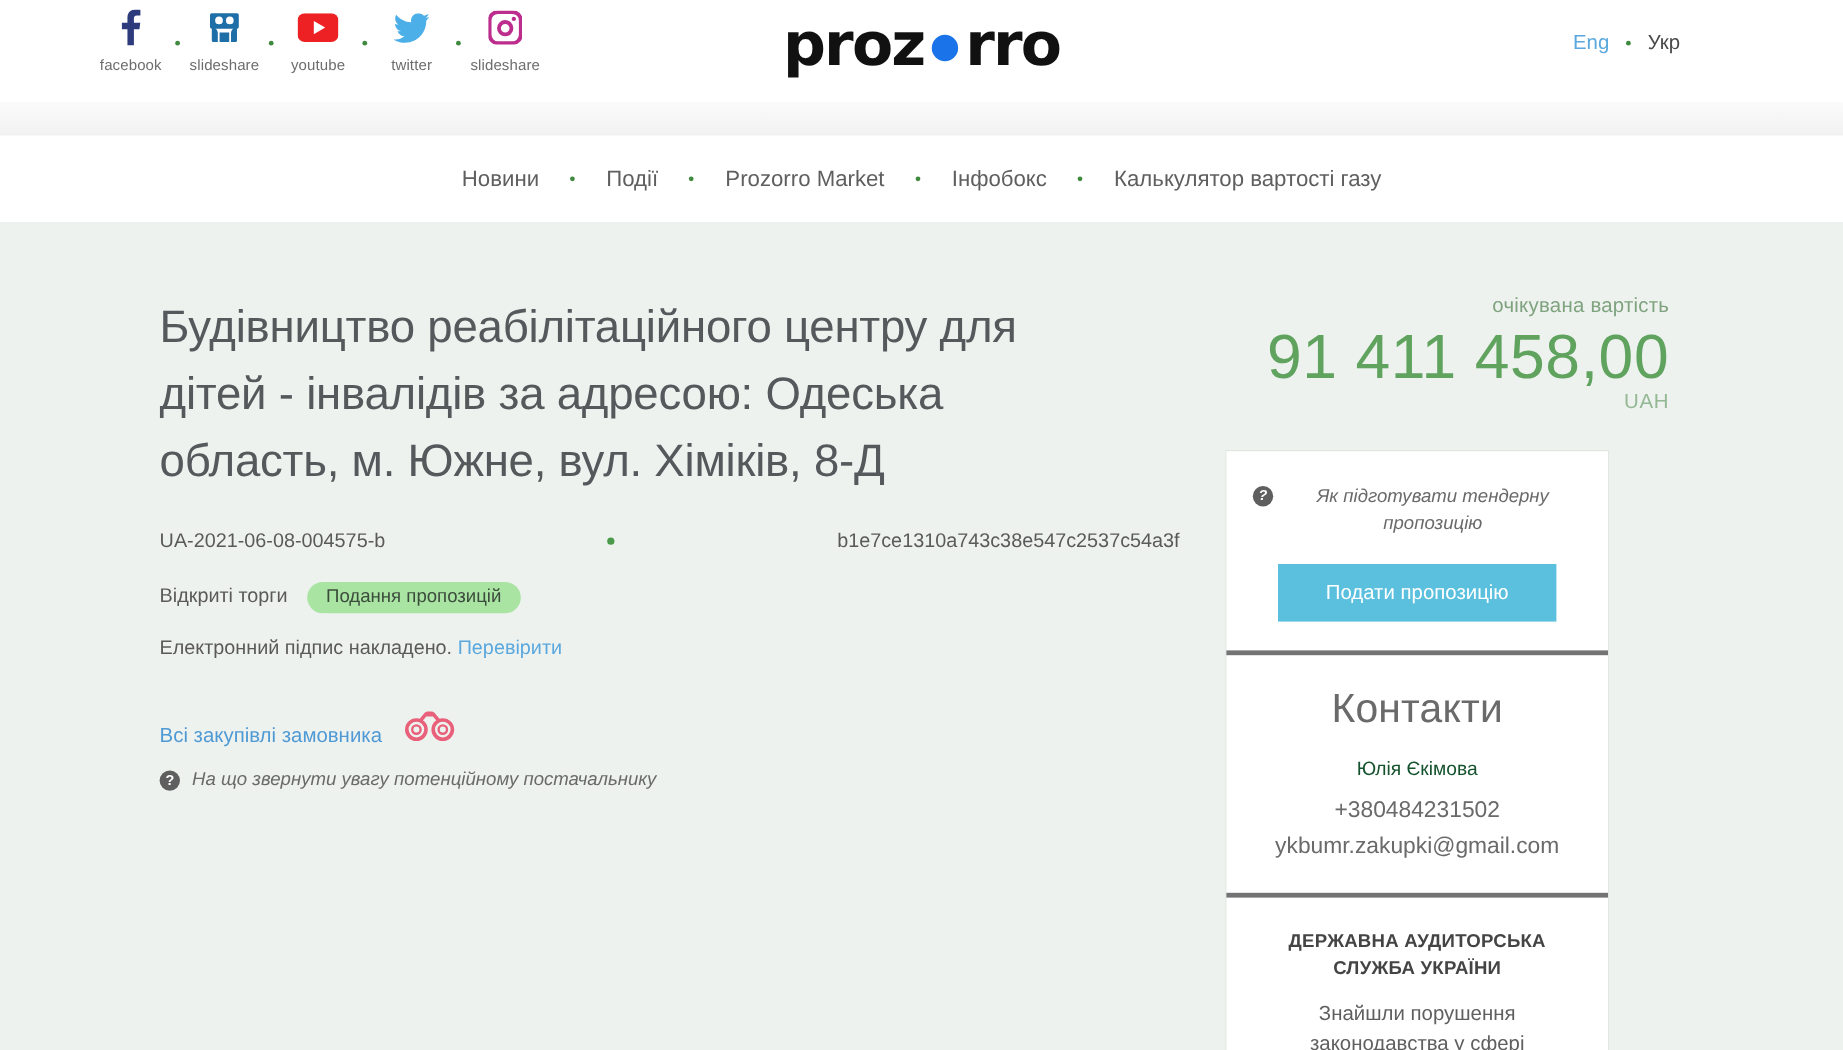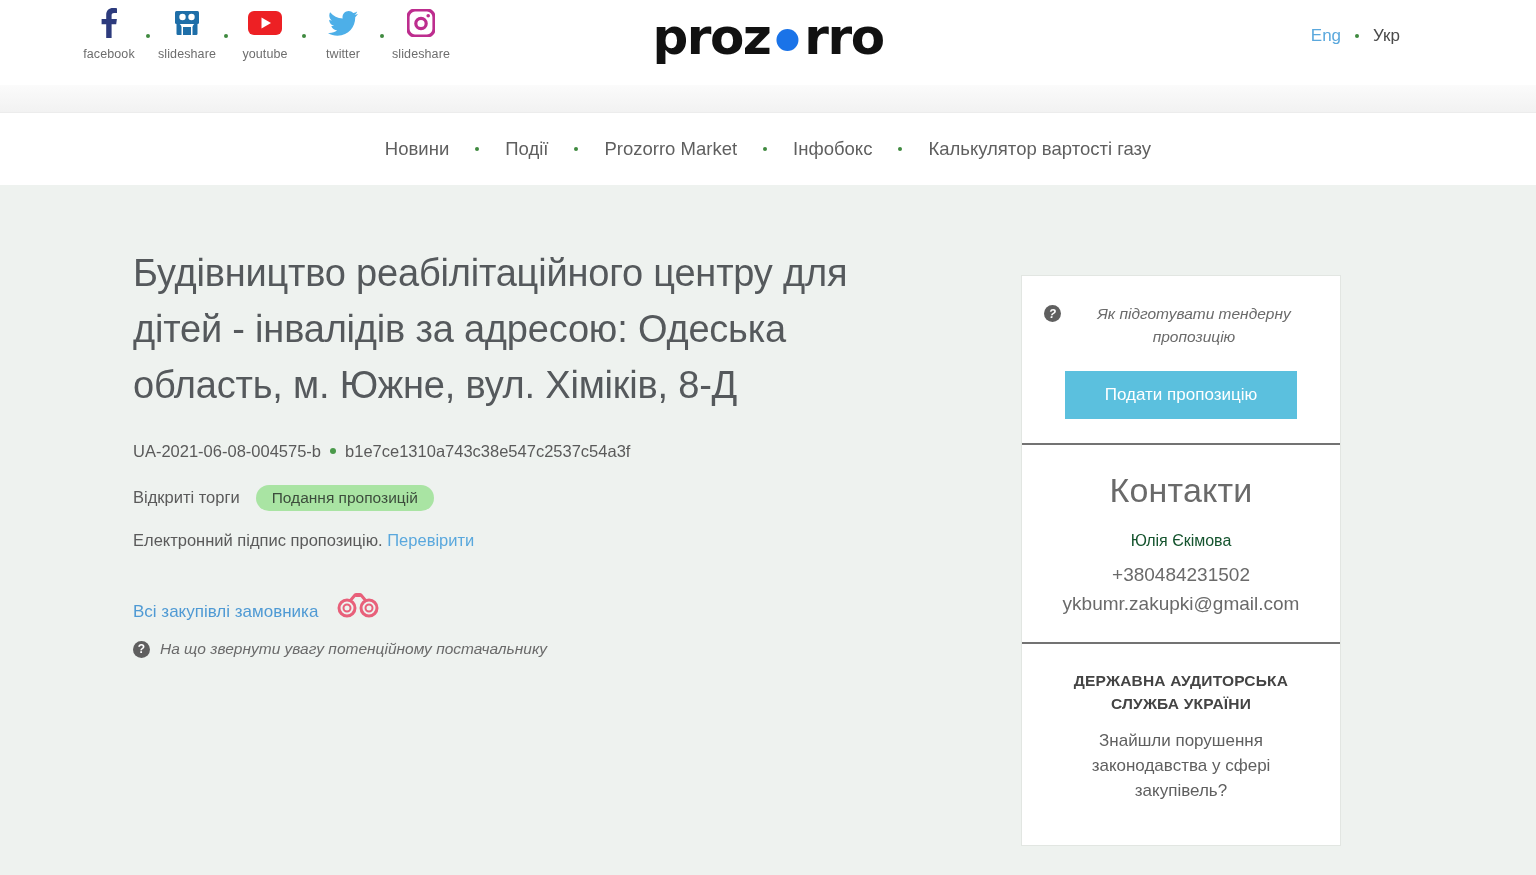--- a/index.html
+++ b/index.html
@@ -142,20 +142,21 @@
     max-width: 780px;
   }
 
   .tender-id-row {
     margin-top: 28px;
     font-size: 16.5px;
     color: #5a5a5a;
     display: flex;
     align-items: center;
     gap: 9px;
+    justify-content: space-between;
   }
   .id-dot { width: 6px; height: 6px; border-radius: 50%; background: #4a9a4a; }
 
   .status-row {
     margin-top: 24px;
     display: flex;
     align-items: center;
     gap: 16px;
     font-size: 16.5px;
     color: #5a5a5a;
@@ -238,21 +239,21 @@
   
   .side-card {
     margin-top: 30px;
     margin-left: 38px;
     width: 320px;
     background: #ffffff;
     border: 1px solid #e2e6e2;
     text-align: center;
   }
   .card-sec { padding: 26px 22px 24px; }
-  .card-sec + .card-sec { border-top: 2px solid #737373; }
+  .card-sec + .card-sec { border-top: 4px solid #737373; }
 
   .prep-link {
     display: flex;
     align-items: flex-start;
     justify-content: center;
     gap: 9px;
     font-style: italic;
     font-size: 15.5px;
     color: #6a6a6a;
     line-height: 1.5;
@@ -426,21 +427,21 @@
         <span class="id-dot"></span>
         <span>b1e7ce1310a743c38e547c2537c54a3f</span>
       </div>
 
       <div class="status-row">
         <span>Відкриті торги</span>
         <span class="status-badge">Подання пропозицій</span>
       </div>
 
       <div class="sign-row">
-        <span>Електронний підпис пропозицію.</span>
+        <span>Електронний підпис накладено.</span>
         <a class="sign-link" href="#">Перевірити</a>
       </div>
 
       <div class="purchases-row">
         <a class="purchases-link" href="#">Всі закупівлі замовника</a>
         <span>
           <svg width="44" height="26" viewBox="0 0 44 26">
             <circle cx="11" cy="16" r="8" fill="none" stroke="#e8607a" stroke-width="3"></circle>
             <circle cx="33" cy="16" r="8" fill="none" stroke="#e8607a" stroke-width="3"></circle>
             <circle cx="11" cy="16" r="3.5" fill="none" stroke="#e8607a" stroke-width="2"></circle>
@@ -452,20 +453,25 @@
       </div>
 
       <div class="hint-row">
         <span class="q-icon">?</span>
         <span class="hint-text">На що звернути увагу потенційному постачальнику</span>
       </div>
     </div>
 
     <div class="hero-right">
 
+      <div class="price-block">
+        <div class="price-label">очікувана вартість</div>
+        <div class="price-value">91 411 458,00</div>
+        <div class="price-currency">UAH</div>
+      </div>
 
       <div class="side-card">
 
         <div class="card-sec">
           <a class="prep-link" href="#">
             <span class="q-icon">?</span>
             <span>Як підготувати тендерну пропозицію</span>
           </a>
           <button class="btn-primary">Подати пропозицію</button>
         </div>

